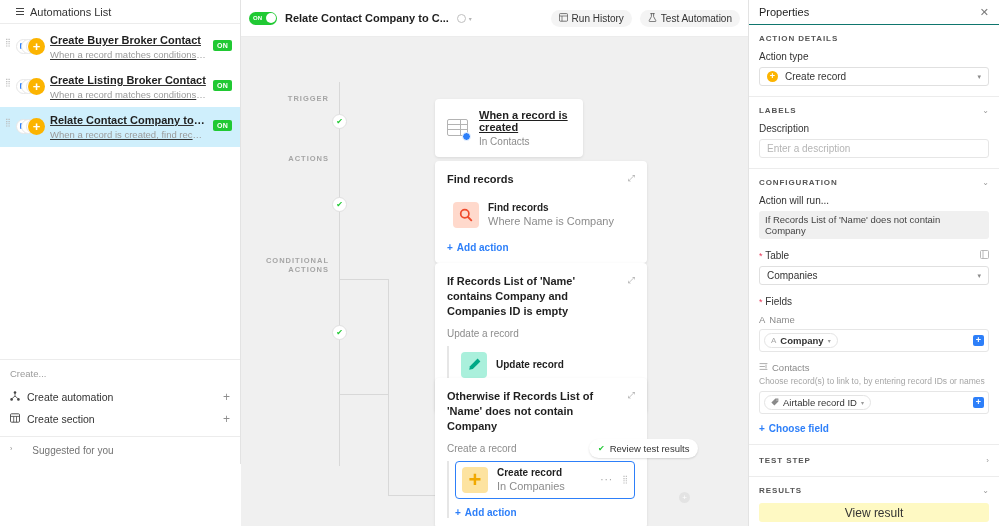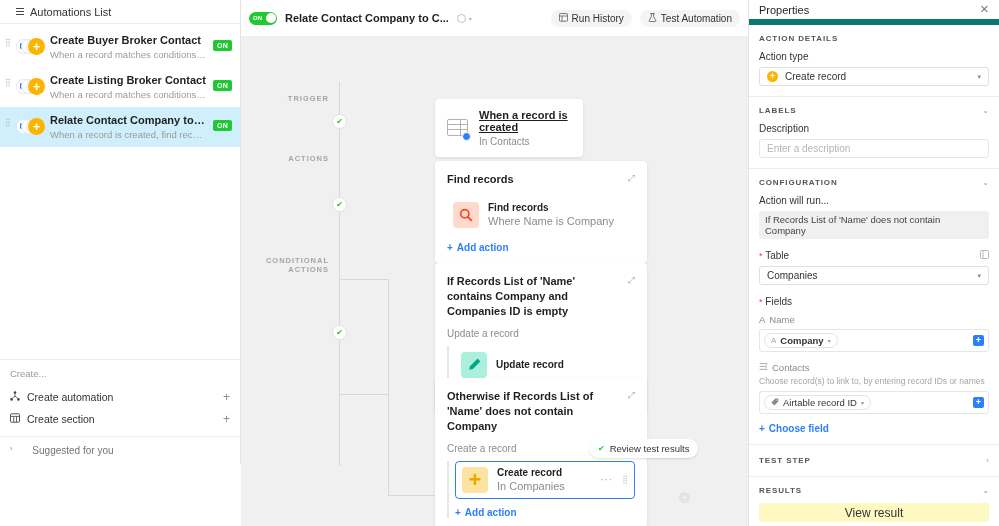--- a/index.html
+++ b/index.html
@@ -55,21 +55,21 @@
   .auto-icons .plus {
     position: absolute; left: 12px; top: 0px;
     width: 17px; height: 17px; border-radius: 50%;
     background: #fcb400; display: flex; align-items: center; justify-content: center;
     color: #fff; font-size: 13px; line-height: 1; font-weight: 700;
   }
   .auto-icons .minibar {
     position: absolute; left: 4px; top: 5px; width: 2px; height: 6px;
     background: #2d7ff9; border-radius: 1px;
   }
-  .auto-text { flex: 1; min-width: 0; }
+  .auto-text { flex: 1; min-width: 0; text-decoration: underline; }
   .auto-title {
     font-size: 11px; font-weight: 600; color: #1f1f1f;
     white-space: nowrap; overflow: hidden; text-overflow: ellipsis;
     margin-bottom: 3px;
   }
   .auto-sub {
     font-size: 9.5px; color: #9a9a9a;
     white-space: nowrap; overflow: hidden; text-overflow: ellipsis;
   }
   .on-badge {
@@ -217,21 +217,21 @@
   }
 
   
   .props {
     width: 251px; height: 526px; border-left: 1px solid #e3e3e3;
     background: #fff; flex-shrink: 0; display: flex; flex-direction: column;
     overflow: hidden;
   }
   .props-head {
     height: 25px; display: flex; align-items: center; justify-content: space-between;
-    padding: 0 10px; border-bottom: 6px solid #0f766e; flex-shrink: 0;
+    padding: 0 10px; border-bottom: 1px solid #0f766e; flex-shrink: 0;
   }
   .props-title { font-size: 11px; color: #1f1f1f; }
   .close-x { color: #7a7a7a; font-size: 11px; cursor: pointer; }
   .props-body { flex: 1; overflow: hidden; }
   .sec { padding: 9px 10px 10px 10px; border-bottom: 1px solid #ececec; }
   .sec-head {
     display: flex; align-items: center; justify-content: space-between;
     margin-bottom: 8px;
   }
   .sec-title {

